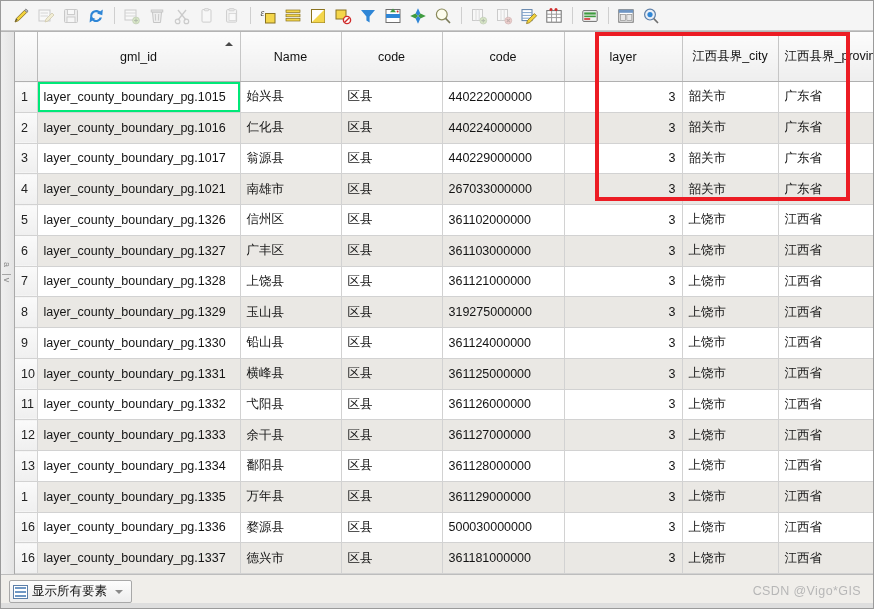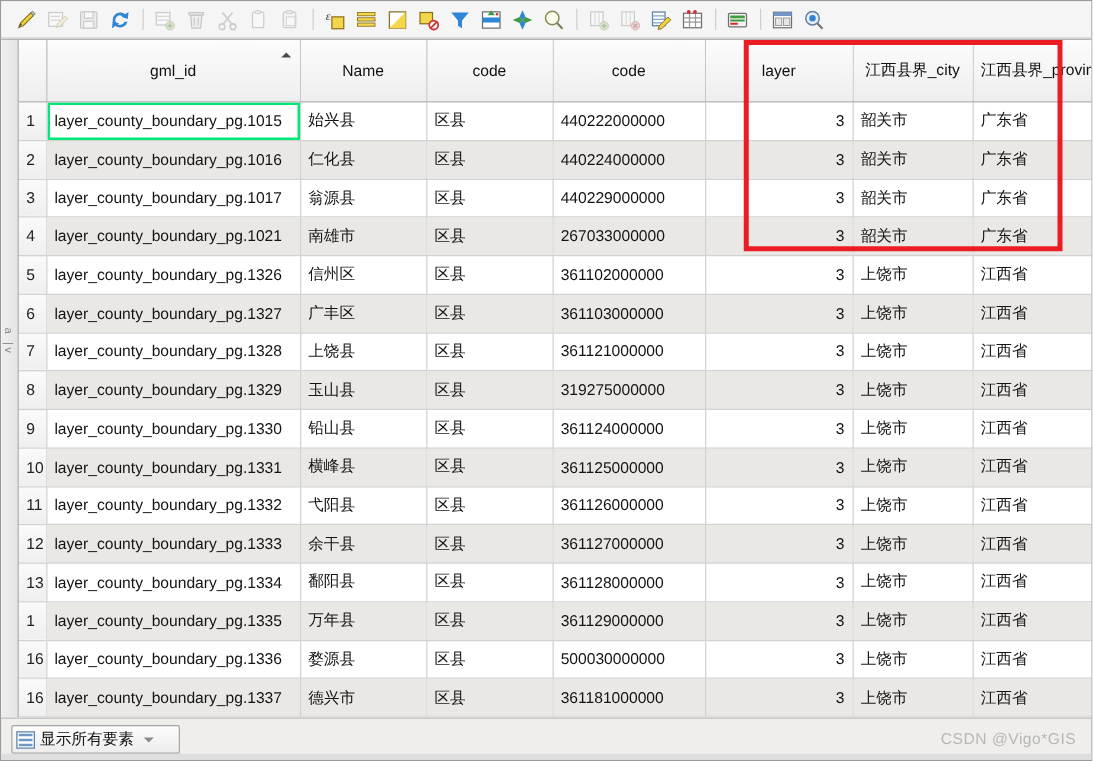--- a/index.html
+++ b/index.html
@@ -192,21 +192,21 @@
     display: flex; align-items: center;
     padding: 0 8px;
     position: relative;
   }
   .filter-combo {
     display: flex; align-items: center;
     height: 23px;
     background: linear-gradient(#fdfdfd,#ededed);
     border: 1px solid #a8a8a8;
     border-radius: 2px;
-    padding: 0 20px 0 3px;
+    padding: 0 8px 0 3px;
     min-width: 110px;
   }
   .filter-combo .tbl-icon {
     width: 15px; height: 14px; margin-right: 4px;
     background: #ffffff;
     border: 1px solid #5d7fa8;
     display: flex; flex-direction: column;
     justify-content: space-between;
     padding: 1px;
     flex: 0 0 15px;

